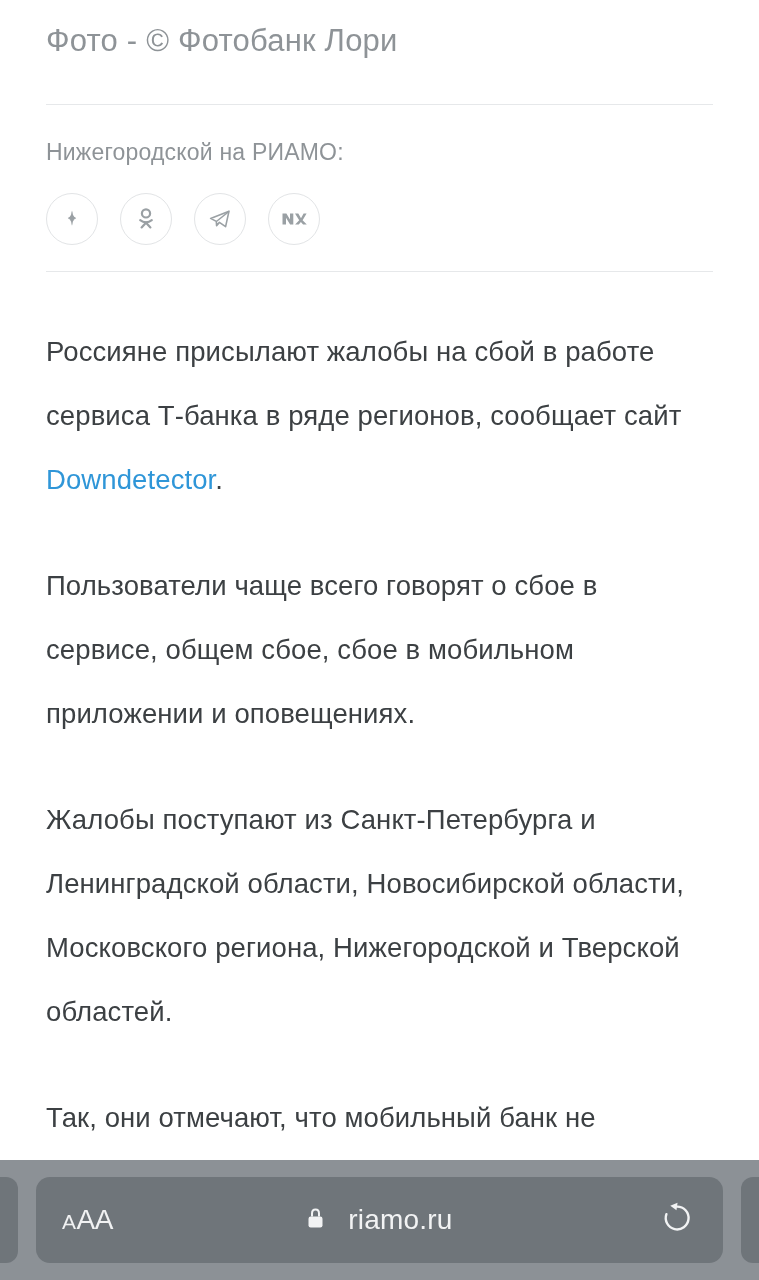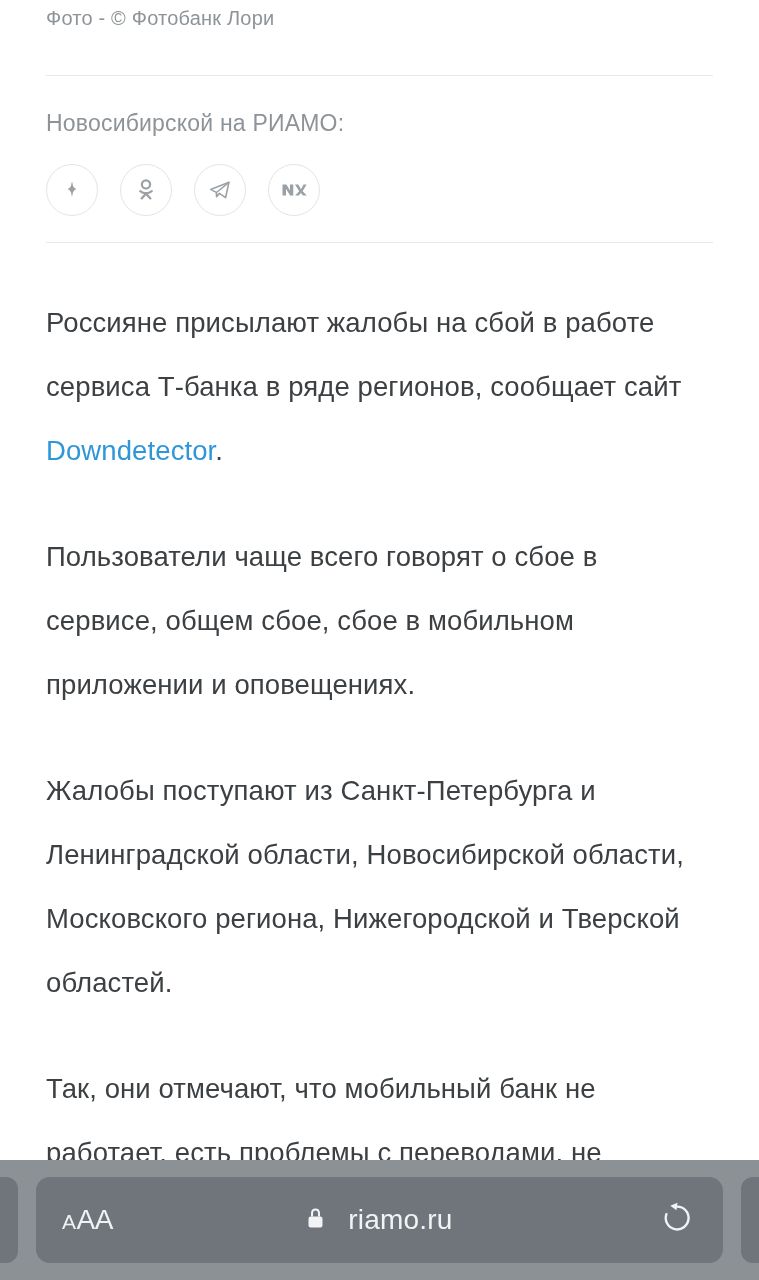--- a/index.html
+++ b/index.html
@@ -25,24 +25,24 @@
     background: #ffffff;
     overflow: hidden;
   }
 
   .content {
     padding: 0 46px;
     box-sizing: border-box;
   }
 
   .photo-credit {
-    font-size: 20px;
+    font-size: 31px;
     color: #8e9397;
     letter-spacing: 0.2px;
-    padding-top: 6px;
+    padding-top: 22px;
     line-height: 1.2;
   }
 
   .divider {
     height: 1px;
     background: #e6e8ea;
     margin: 45px 0 0 0;
   }
 
   .subscribe-label {
@@ -188,21 +188,21 @@
 </head>
 <body>
 
 <div class="page">
   <div class="content">
 
     <div class="photo-credit">Фото - © Фотобанк Лори</div>
 
     <div class="divider"></div>
 
-    <div class="subscribe-label">Новосибирской на РИАМО:</div>
+    <div class="subscribe-label">Нижегородской на РИАМО:</div>
 
     <div class="social-row">
       <div class="social-btn">
         <span class="social-glyph">
           <svg width="20" height="20" viewBox="0 0 20 20" aria-hidden="true">
             <path d="M10 1.5 C10.6 6 11.8 8.2 14.2 9.1 C11.8 10 10.6 12.2 10 16.7 C9.4 12.2 8.2 10 5.8 9.1 C8.2 8.2 9.4 6 10 1.5 Z" fill="#9aa0a4"></path>
             <path d="M10 3.3 C10.4 7 11.3 8.8 13.3 9.6 C11.3 10.4 10.4 12.2 10 15.9 C9.6 12.2 8.7 10.4 6.7 9.6 C8.7 8.8 9.6 7 10 3.3 Z" fill="#ffffff"></path>
             <path d="M10 2 C10.5 6.3 11.6 8.4 13.9 9.2 C11.6 10 10.5 12.1 10 16.4 C9.5 12.1 8.4 10 6.1 9.2 C8.4 8.4 9.5 6.3 10 2 Z" fill="#9aa0a4"></path>
           </svg>
         </span>

